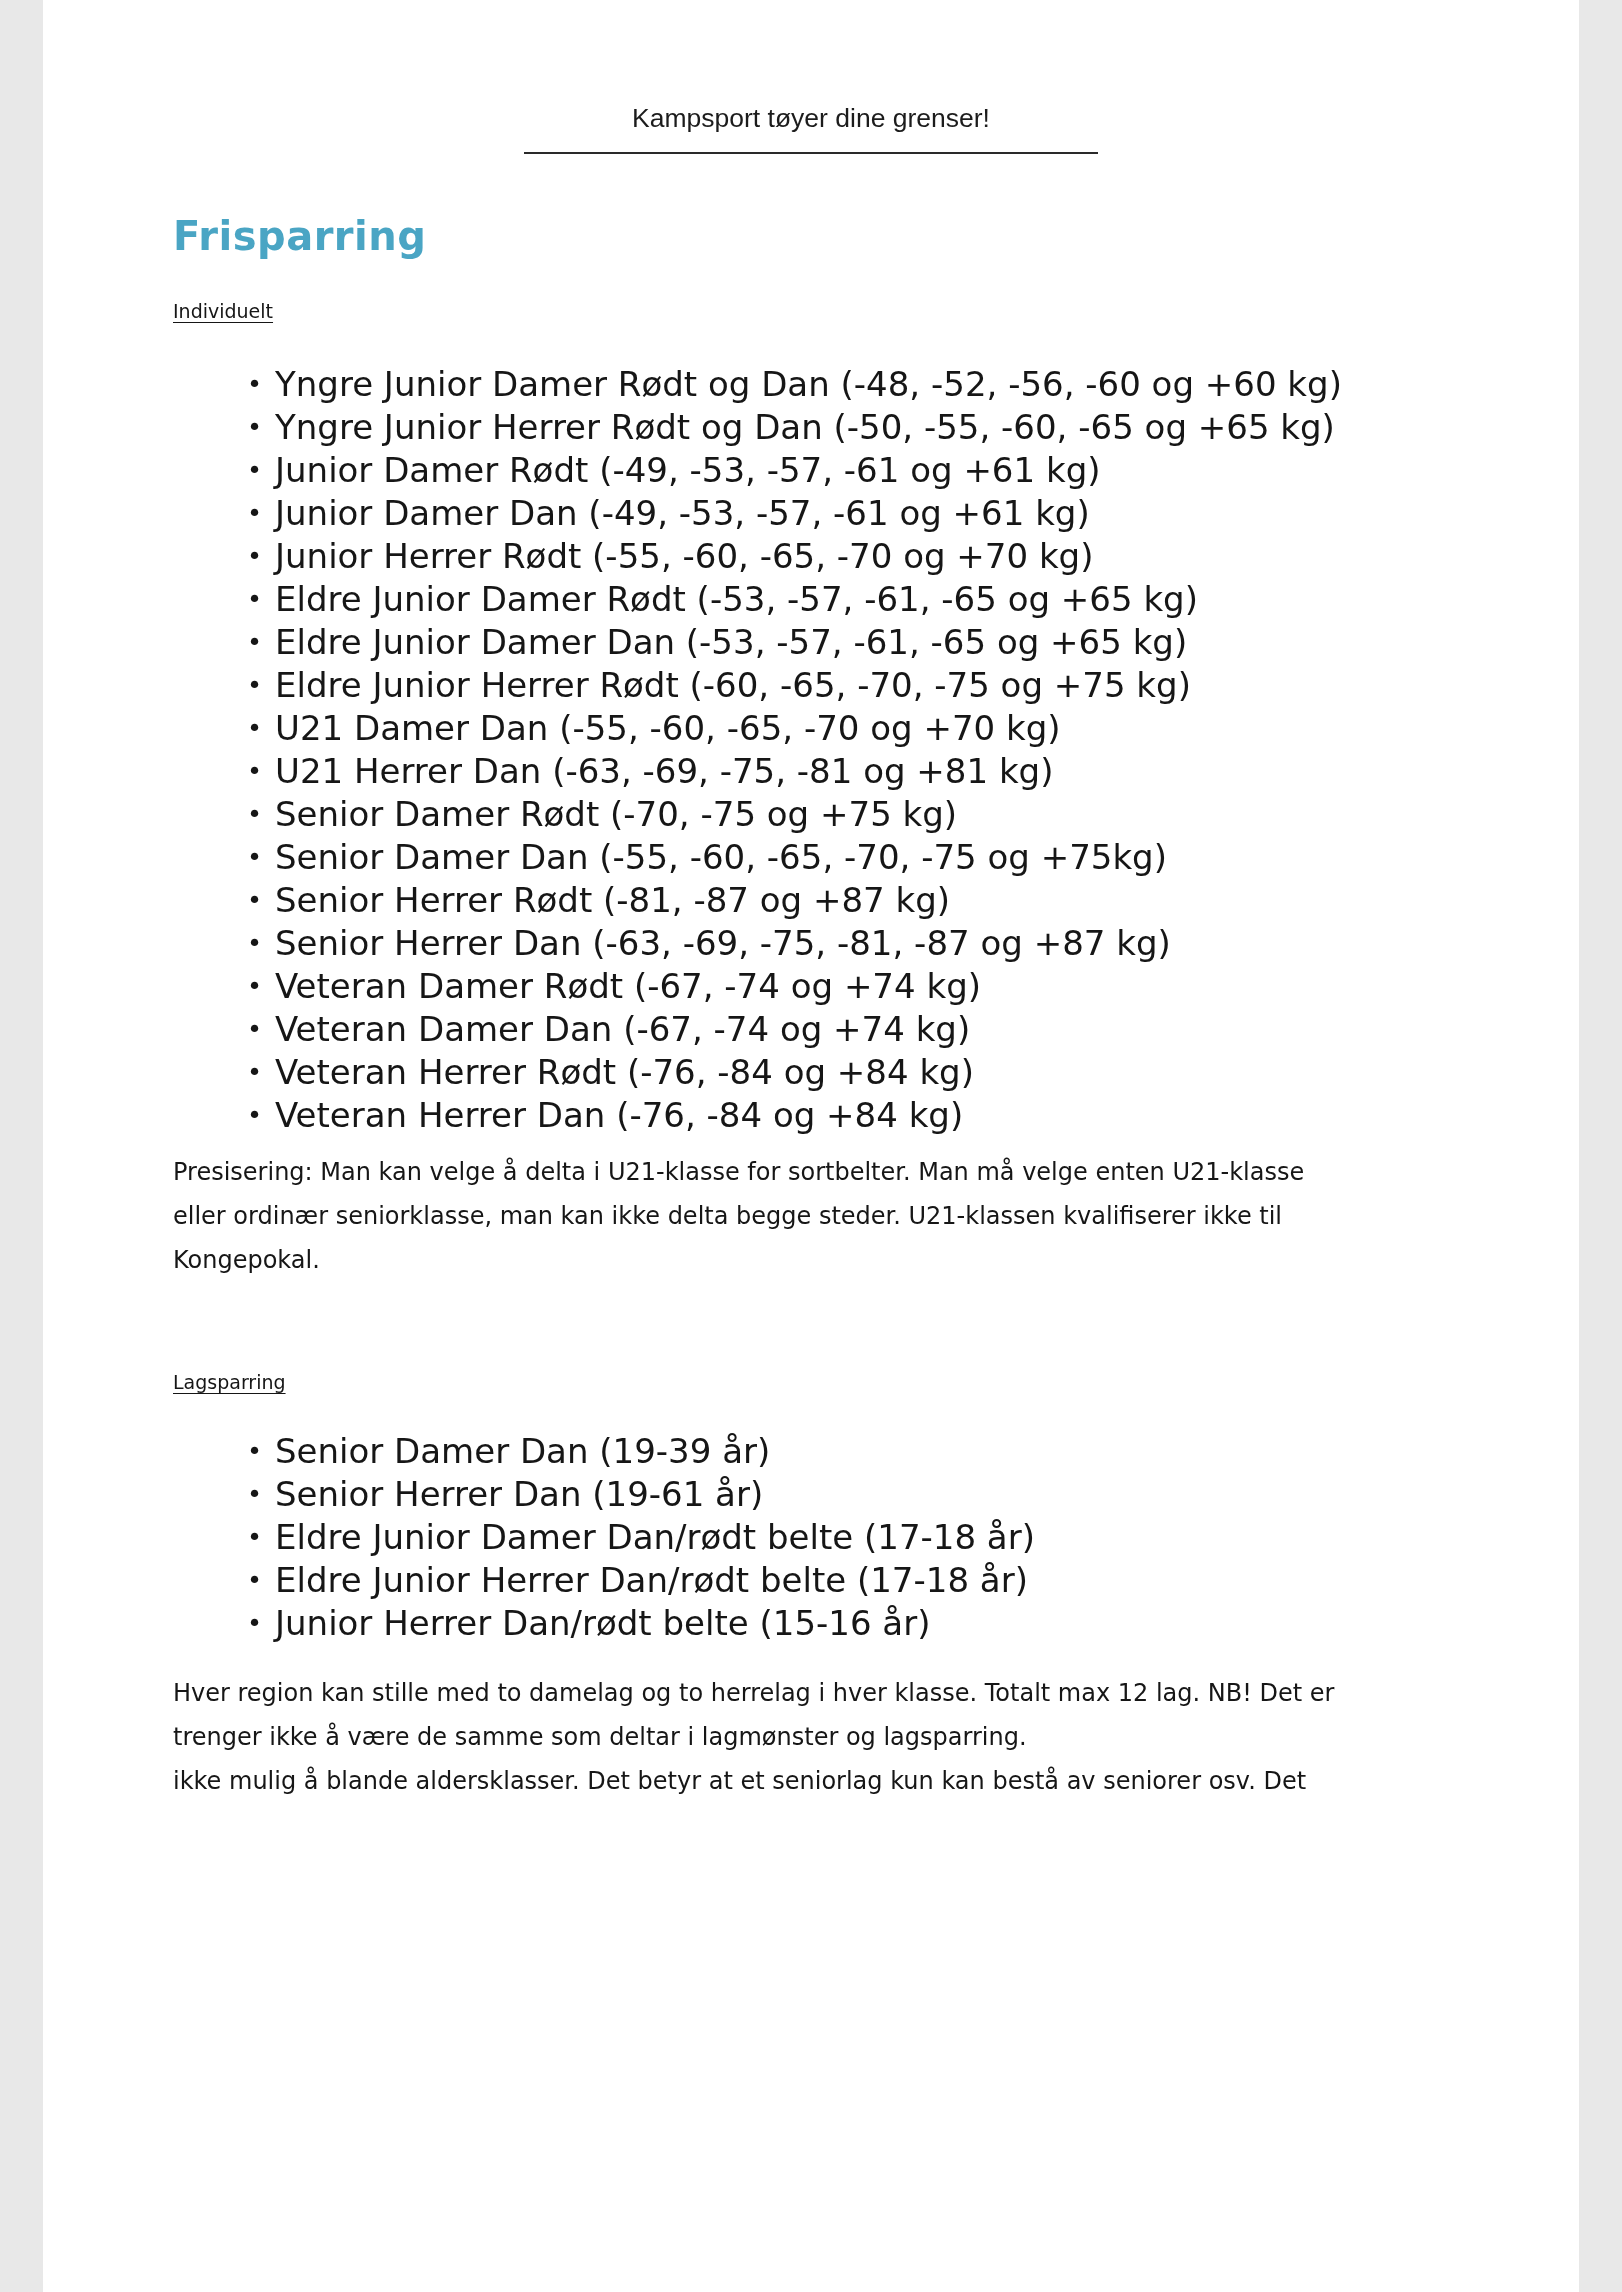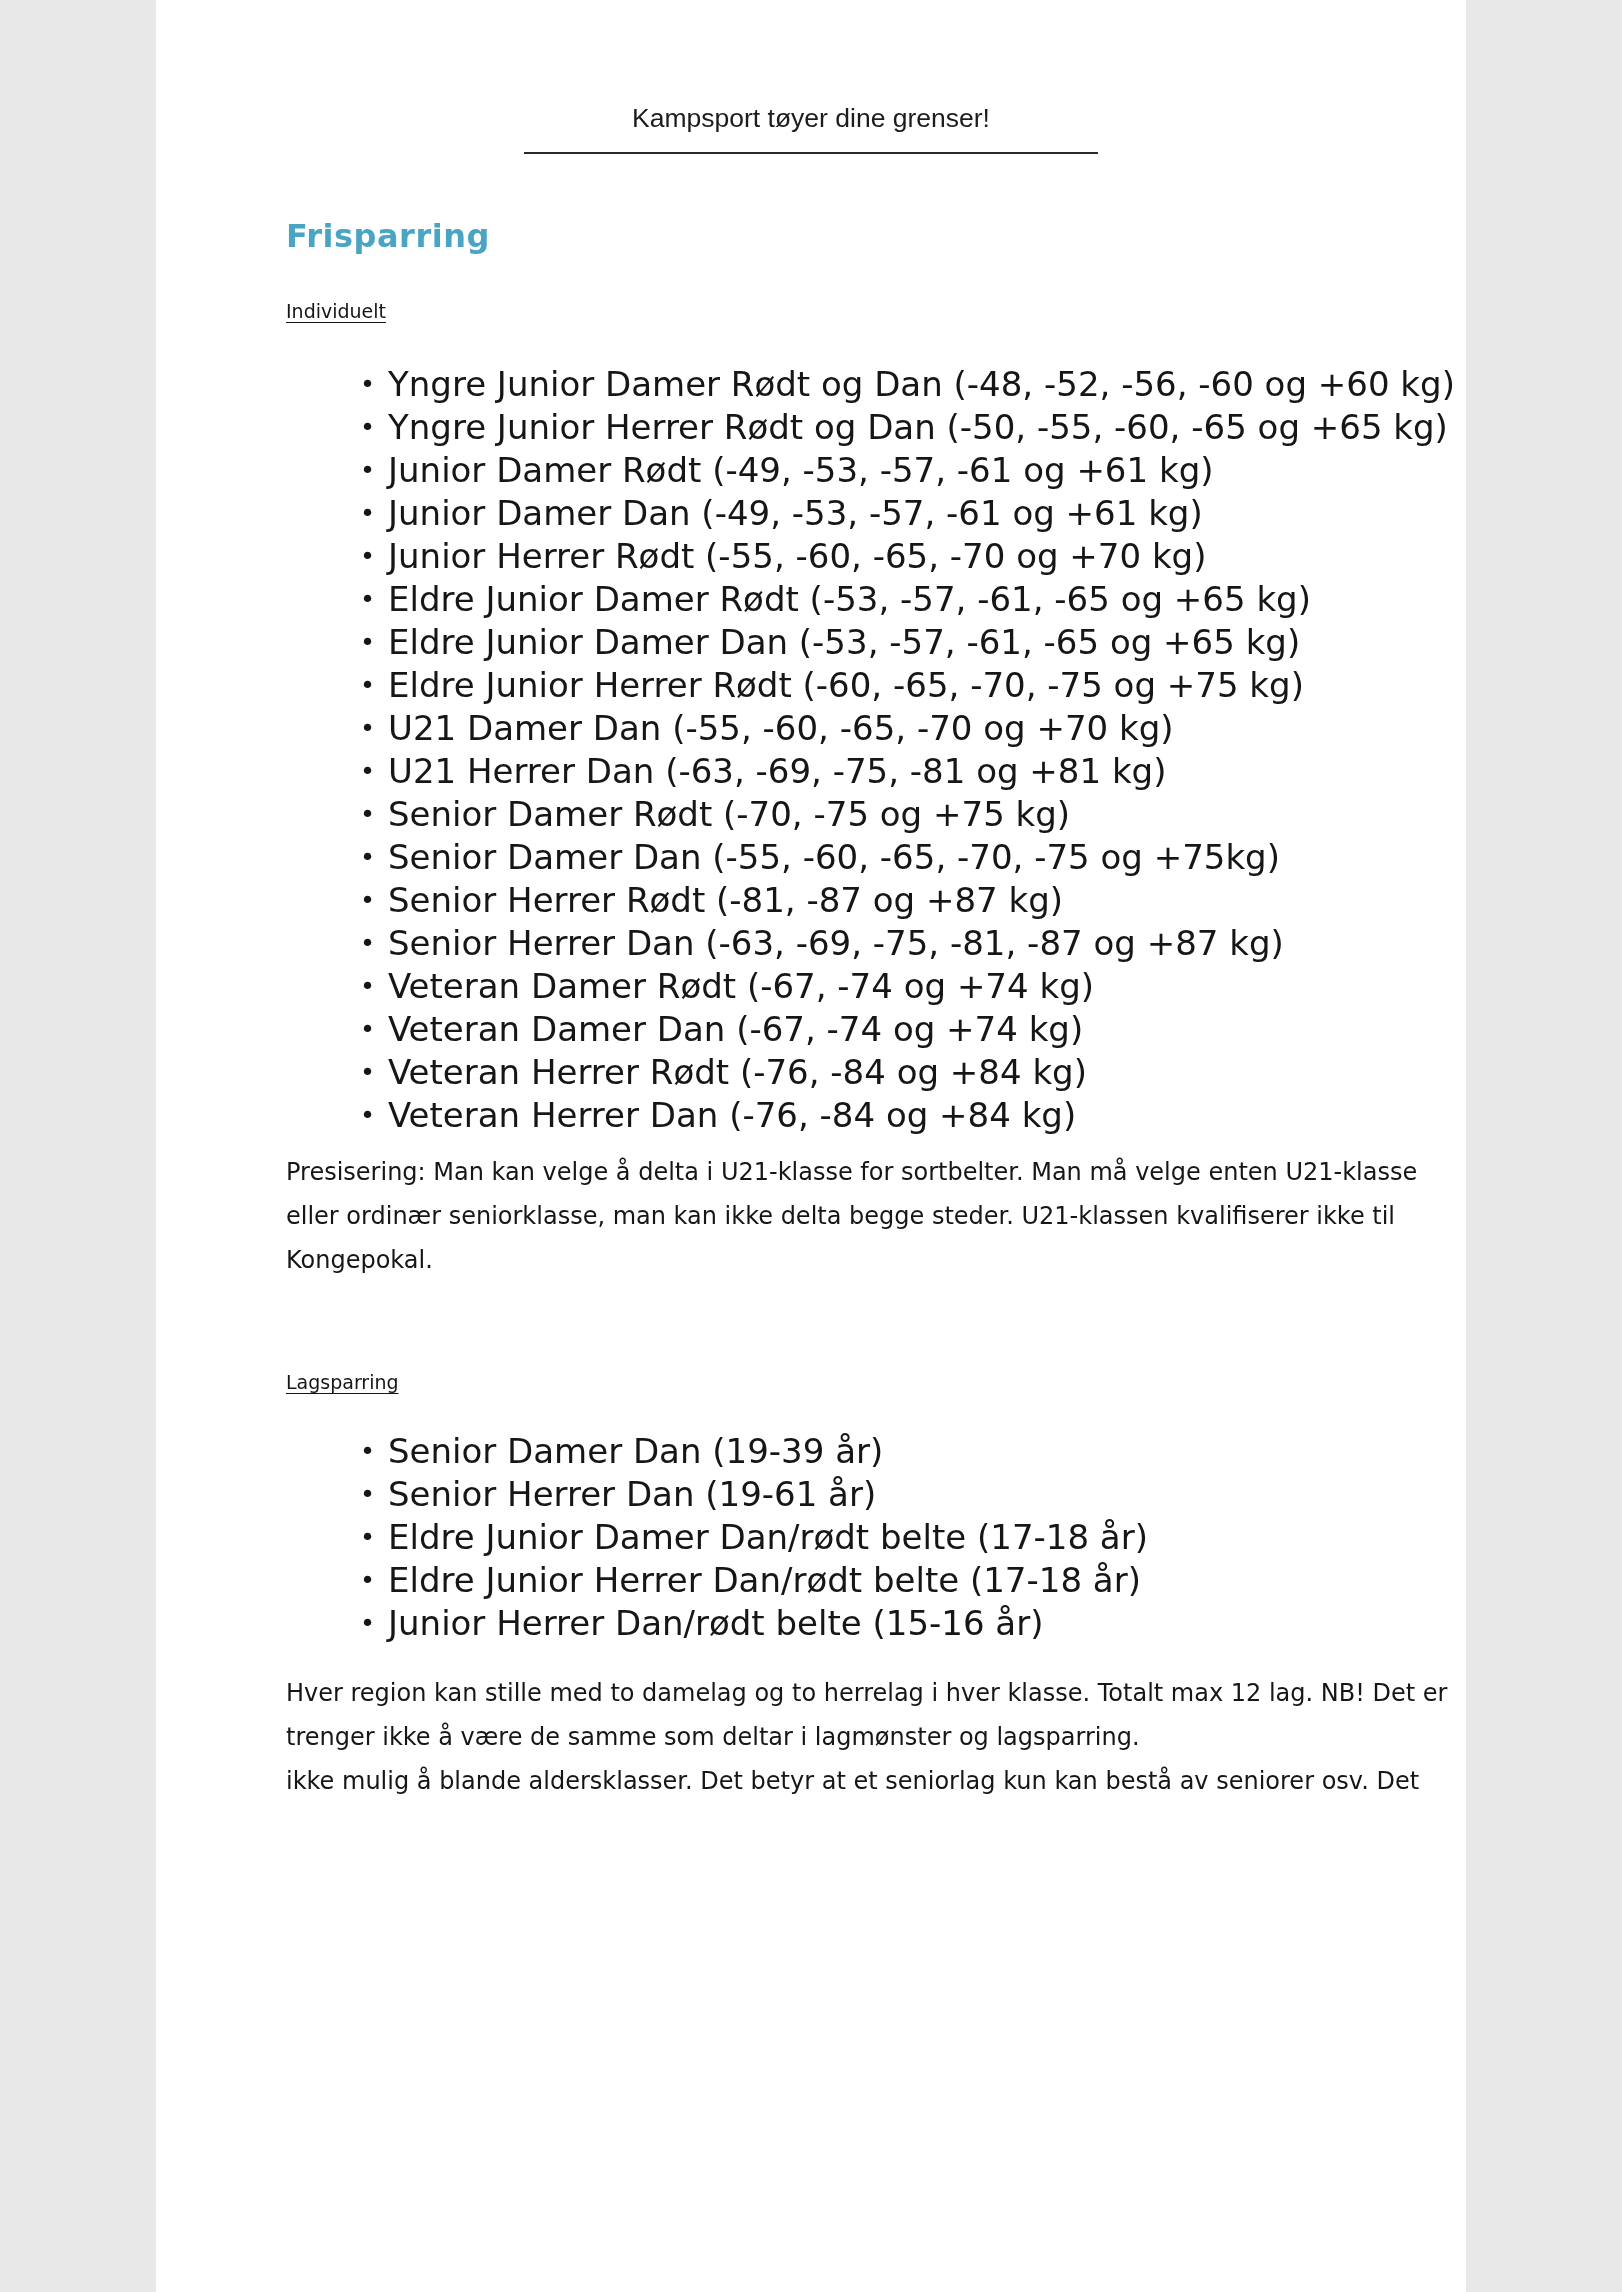--- a/index.html
+++ b/index.html
@@ -3,21 +3,21 @@
 <meta charset="utf-8">
 <title>Frisparring</title>
 <style>
   html, body {
     margin: 0;
     padding: 0;
     background: #e8e8e8;
   }
   .page {
     position: relative;
-    width: 1310px;
+    width: 1536px;
     height: 2293px;
     margin: 0 auto;
     background: #ffffff;
     color: #161616;
     font-family: "DejaVu Sans", "Liberation Sans", sans-serif;
     overflow: hidden;
   }
   
   .doc-header {
     padding-top: 102px;
@@ -36,21 +36,21 @@
     height: 0;
     margin: 16.7px auto 0 auto;
     border-bottom: 2px solid #2a2a2a;
   }
   
   .doc-body {
     margin: 0 98px 0 130px;
   }
   .page-title {
     margin: 63px 0 0 0;
-    font-size: 32px;
+    font-size: 40px;
     line-height: 39px;
     font-weight: bold;
     color: var(--accent, #4aa5c4);
     letter-spacing: 0.5px;
   }
   .section-heading {
     margin: 39px 0 0 0;
     font-size: 19px;
     line-height: 33px;
     font-weight: normal;

